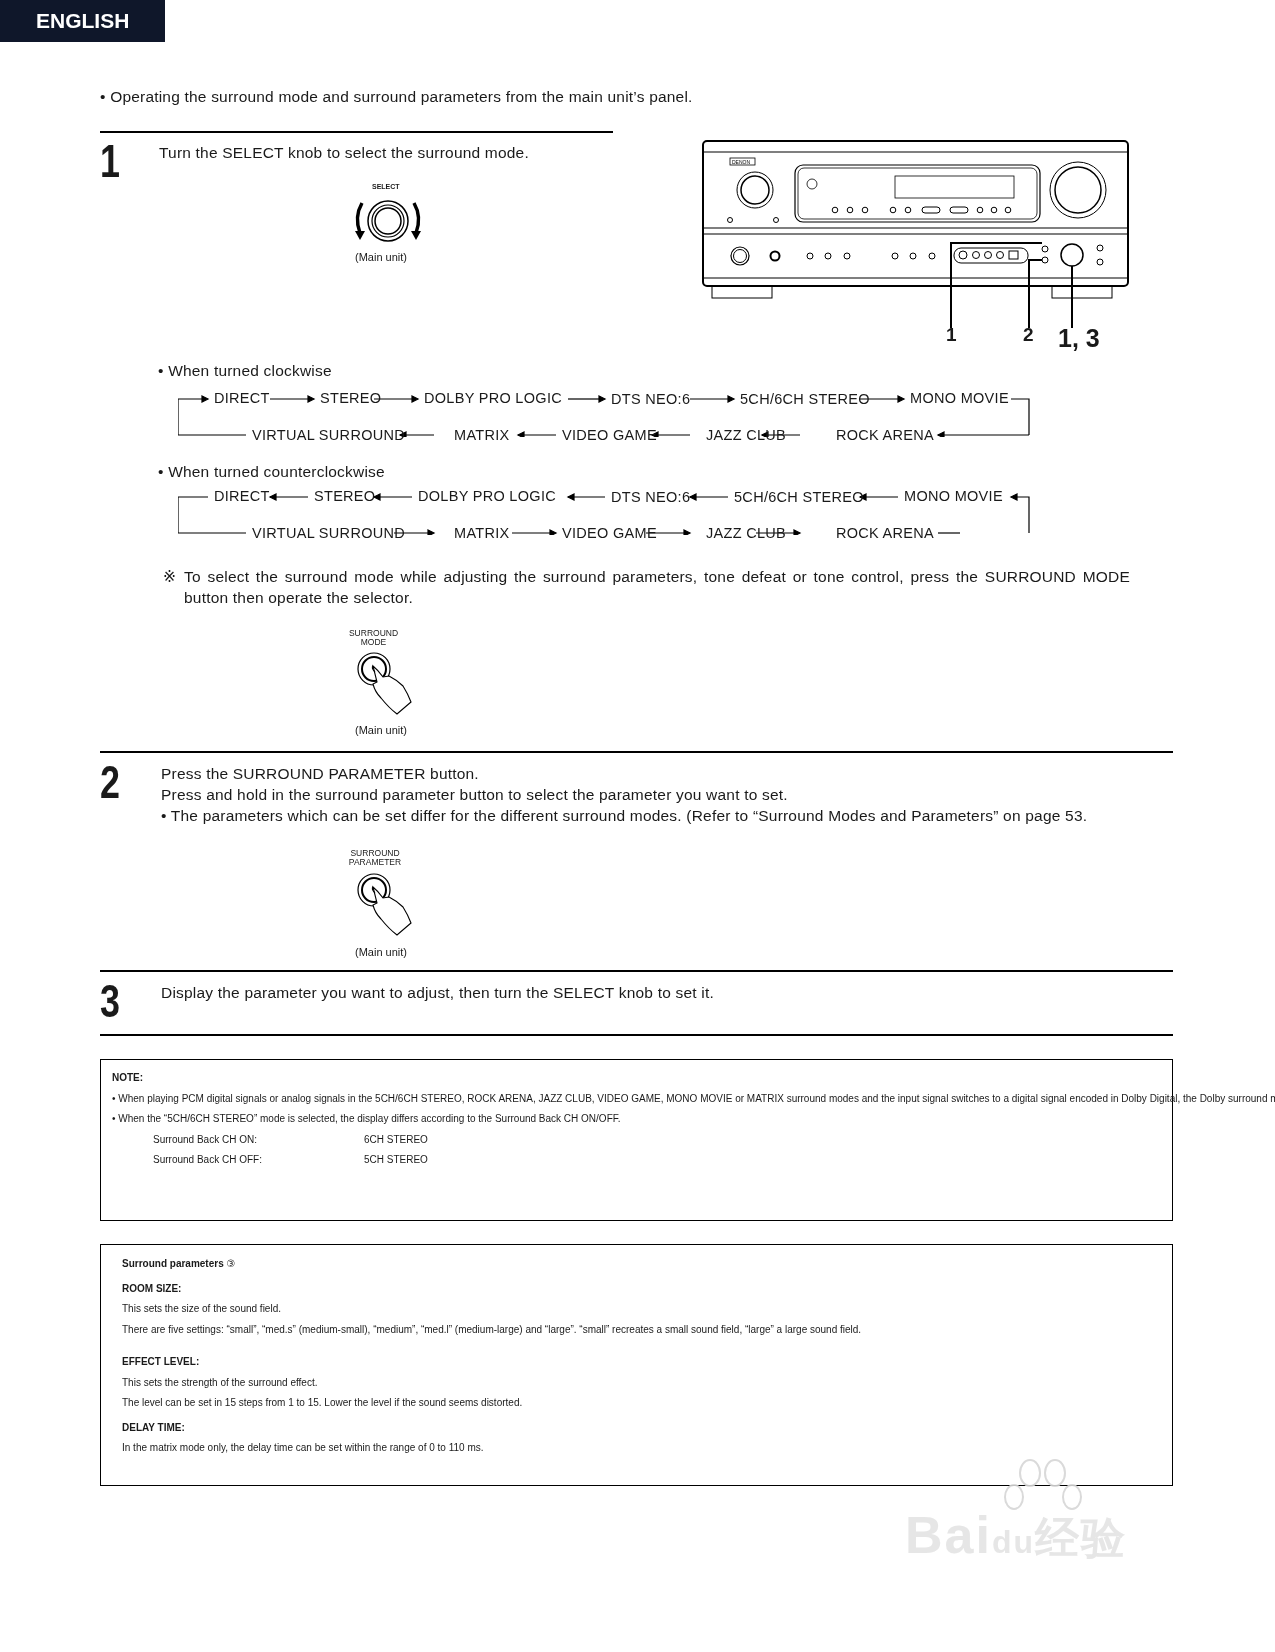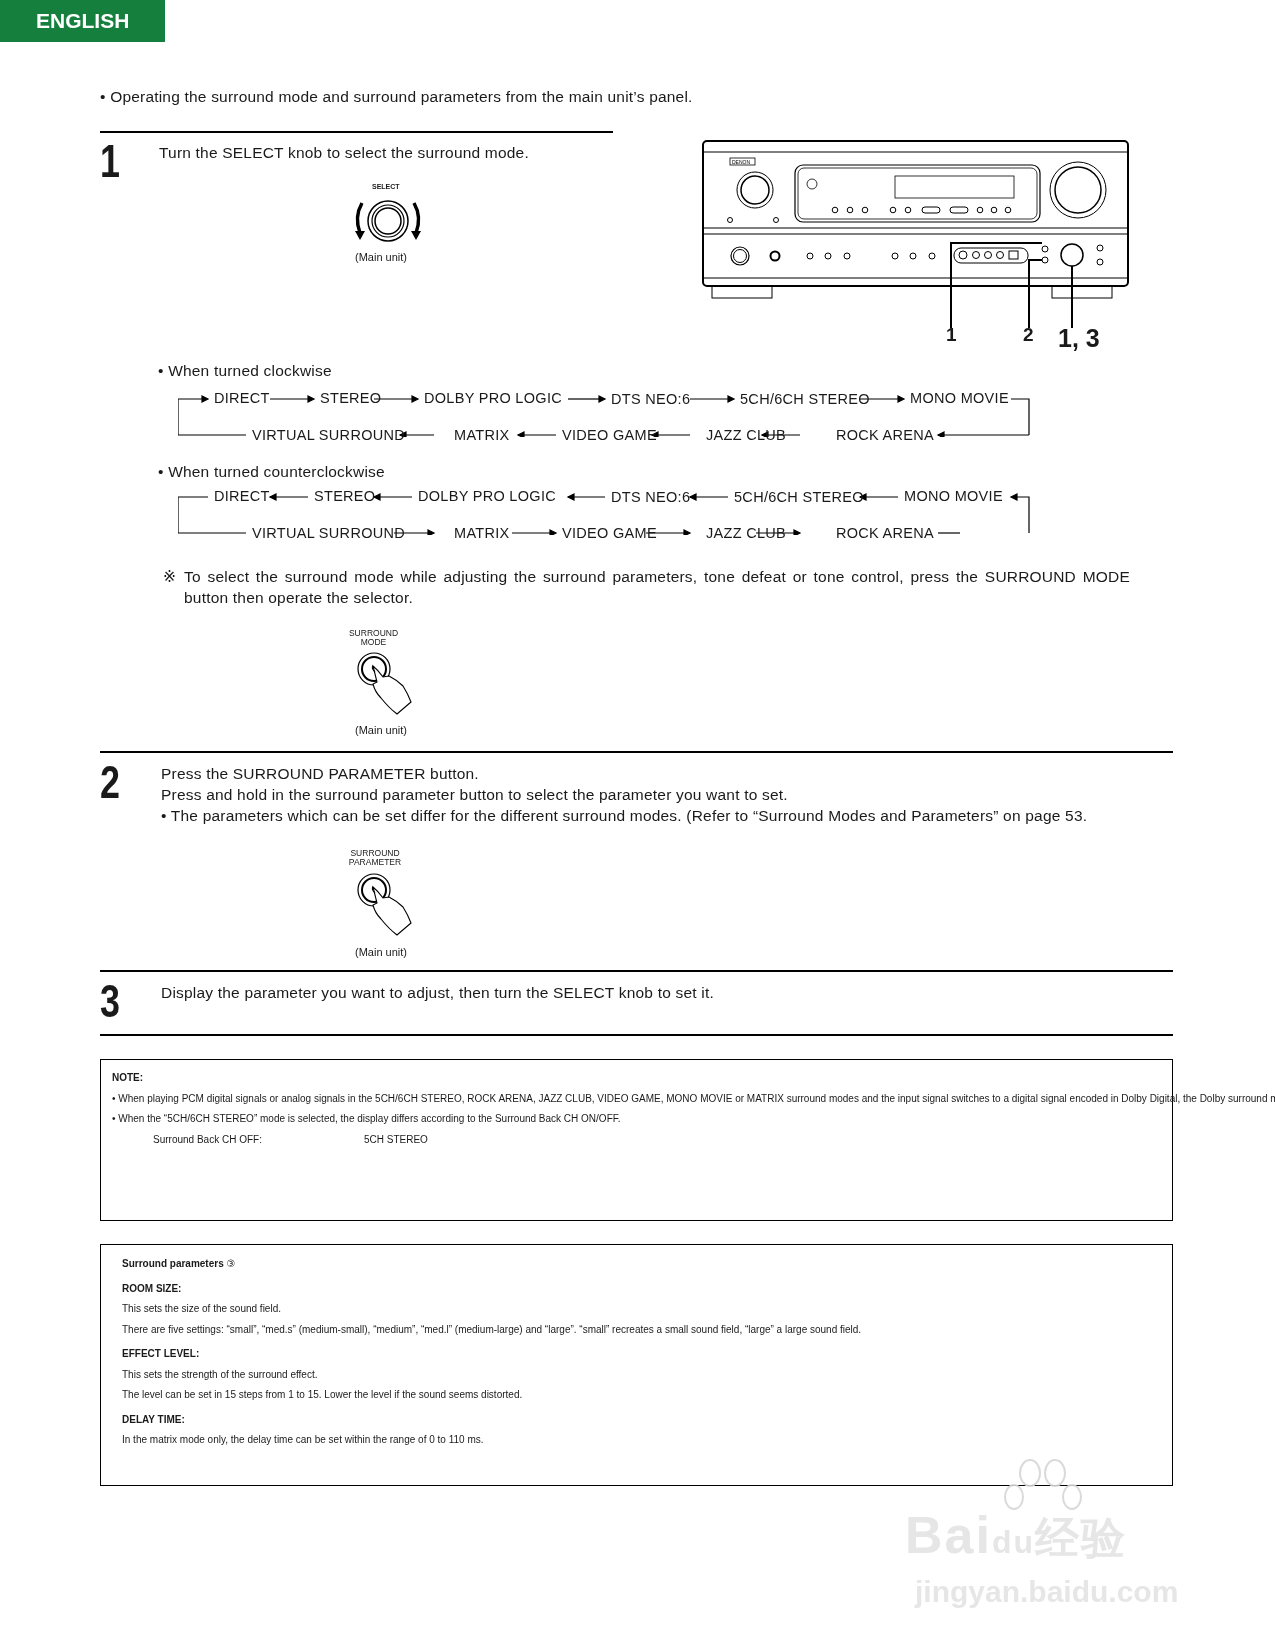--- a/index.html
+++ b/index.html
@@ -1,19 +1,19 @@
 <!DOCTYPE html>
 <html><head>
 <meta charset="utf-8">
 <style>
   html, body { margin: 0; padding: 0; background: #ffffff; }
   body { width: 1275px; height: 1652px; position: relative; overflow: hidden;
          font-family: "Liberation Sans", "DejaVu Sans", sans-serif; color: #1a1a1a; }
   .abs { position: absolute; }
-  .lang-tab { left: 0; top: 0; width: 165px; height: 42px; background: #15803d; color: #fff;
+  .lang-tab { left: 0; top: 0; width: 165px; height: 42px; background: #0f172a; color: #fff;
               font-weight: bold; font-size: 21px; line-height: 42px; padding-left: 36px; box-sizing: border-box; }
   .txt { font-size: 15.5px; letter-spacing: 0.2px; white-space: nowrap; }
   .hr { height: 1.5px; background: #000; }
   .stepnum { font-size: 46px; font-weight: bold; transform: scaleX(0.78); transform-origin: left top; line-height: 46px; }
   .small { font-size: 11px; }
   .flow { font-size: 14.5px; letter-spacing: 0.3px; white-space: nowrap; }
   .box { border: 1.2px solid #000; box-sizing: border-box; }
   .box .line { font-size: 10px; line-height: 20.5px; white-space: nowrap; }
   .bold { font-weight: bold; }
   .just { white-space: normal; text-align: justify; text-align-last: left; }
@@ -230,45 +230,47 @@
 <div class="abs hr" style="left:100px; top:970px; width:1073px;"></div>
 <div class="abs stepnum" style="left:100px; top:978px;">3</div>
 <div class="abs txt" style="left:161px; top:984px;">Display the parameter you want to adjust, then turn the SELECT knob to set it.</div>
 <div class="abs hr" style="left:100px; top:1034px; width:1073px;"></div>
 
 <div class="abs box" style="left:100px; top:1059px; width:1073px; height:162px; padding:8px 11px;">
   <div class="line bold">NOTE:</div>
   <div class="line just" style="padding-left:17px; text-indent:-17px;">•  When playing PCM digital signals or analog signals in the 5CH/6CH STEREO, ROCK ARENA, JAZZ CLUB, VIDEO GAME, MONO MOVIE or MATRIX surround modes and the input signal switches to a digital signal encoded in Dolby Digital, the Dolby surround mode switches automatically. When the input signal switches to a DTS signal, the mode automatically switches to DTS surround.</div>
   <div class="line" style="padding-left:0;">•  When the “5CH/6CH STEREO” mode is selected, the display differs according to the Surround Back CH ON/OFF.</div>
   <div class="line" style="padding-left:41px;">
+    <span style="display:inline-block; width:211px;">Surround Back CH ON:</span><span>6CH STEREO</span>
+  </div>
+  <div class="line" style="padding-left:41px;">
     <span style="display:inline-block; width:211px;">Surround Back CH OFF:</span><span>5CH STEREO</span>
   </div>
 </div>
 
 <div class="abs box" style="left:100px; top:1244px; width:1073px; height:242px; padding:9px 21px;">
   <div class="line" style="margin-bottom:4px;">
     <span class="bold">Surround parameters</span>
     <span>③</span>
   </div>
   <div class="line bold">ROOM SIZE:</div>
   <div class="line">This sets the size of the sound field.</div>
-  <div class="line just" style="margin-bottom:4px;">There are five settings: “small”, “med.s” (medium-small), “medium”, “med.l” (medium-large) and “large”. “small” recreates a small sound field, “large” a large sound field.</div>
+  <div class="line just" style="margin-bottom:12px;">There are five settings: “small”, “med.s” (medium-small), “medium”, “med.l” (medium-large) and “large”. “small” recreates a small sound field, “large” a large sound field.</div>
   <div class="line bold">EFFECT LEVEL:</div>
   <div class="line">This sets the strength of the surround effect.</div>
   <div class="line" style="margin-bottom:4px;">The level can be set in 15 steps from 1 to 15. Lower the level if the sound seems distorted.</div>
   <div class="line bold">DELAY TIME:</div>
   <div class="line">In the matrix mode only, the delay time can be set within the range of 0 to 110 ms.</div>
 </div>
 
 <div class="abs" style="left:905px; top:1455px; width:300px; height:170px; opacity:0.9;">
   <svg class="abs" style="left:95px; top:0;" width="90" height="70">
     <g fill="none" stroke="#d6d6d6" stroke-width="2">
       <ellipse cx="30" cy="18" rx="10" ry="13"></ellipse>
       <ellipse cx="55" cy="18" rx="10" ry="13"></ellipse>
       <ellipse cx="14" cy="42" rx="9" ry="12"></ellipse>
       <ellipse cx="72" cy="42" rx="9" ry="12"></ellipse>
     </g>
   </svg>
   <div class="abs watermark" style="left:0; top:50px; font-size:52px; letter-spacing:2px;">
     <span>Bai</span><span style="font-size:32px;">du</span><span style="font-size:44px;">经验</span>
   </div>
-  <div class="abs watermark" style="left:10px; top:120px; font-size:30px;">jingyan.baidu.com</div>
 </div>
 
 </body></html>

